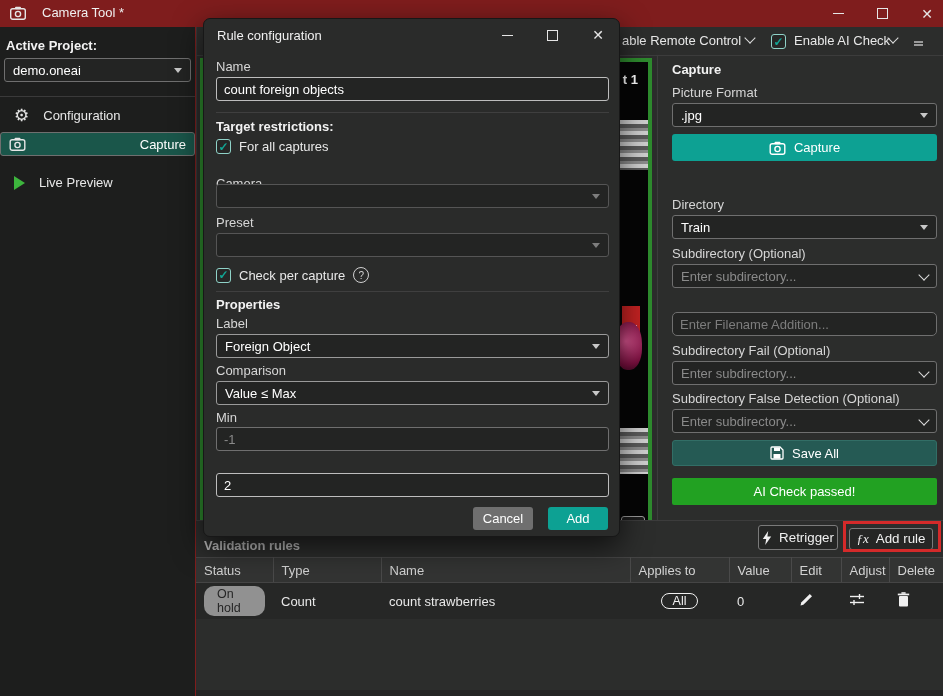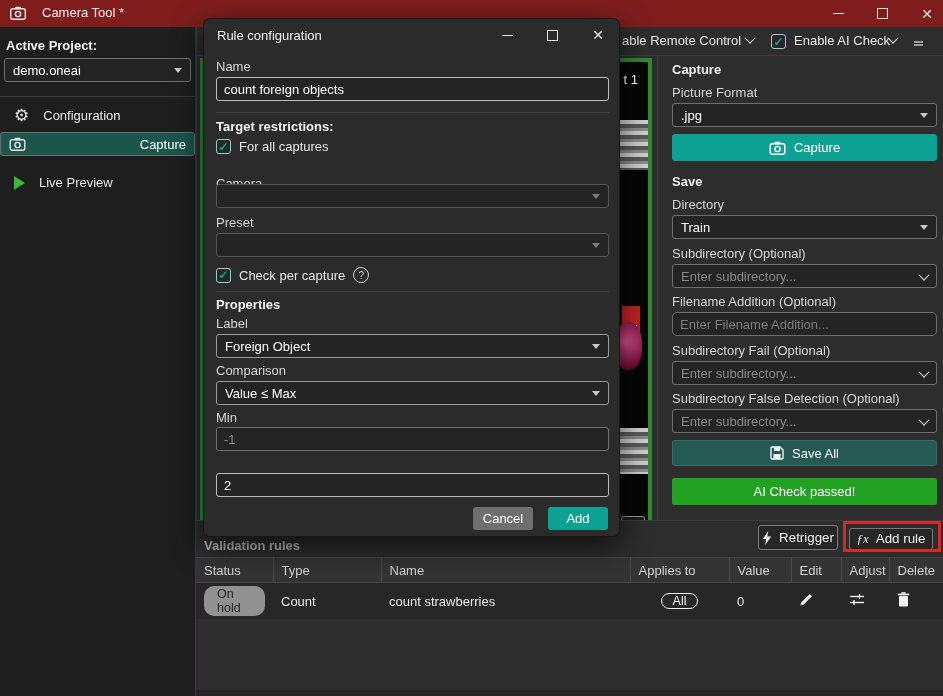--- a/index.html
+++ b/index.html
@@ -142,21 +142,21 @@
   <div class="topstrip"></div>
   <span class="abs" style="left:622px;top:33px;">able Remote Control</span>
   <i class="chev abs" style="left:746px;top:37px;"></i>
   <span class="cb abs" style="left:771px;top:34px;">✓</span>
   <span class="abs" style="left:794px;top:33px;">Enable AI Check</span>
   <i class="chev abs" style="left:889px;top:37px;"></i>
   <span class="panel-icon abs" style="left:911px;top:33px;"></span>
 
   
   <div class="thumb">
-    <span class="abs" style="right:10px;top:10px;color:#fff;font-weight:normal;">t 1</span>
+    <span class="abs" style="right:10px;top:10px;color:#fff;font-weight:bold;">t 1</span>
     <div class="stripes" style="top:58px;height:50px;"></div>
     <span class="tag-red" style="right:8px;top:244px;">rry</span>
     <div class="blob" style="right:6px;top:260px;width:27px;height:48px;"></div>
     <div class="stripes" style="top:366px;height:46px;"></div>
     <div class="thumb-x" style="left:417px;">✕</div>
   </div>
   <div class="vdiv"></div>
 
   
   <div class="rp-lbl bold" style="top:62px;">Capture</div>
@@ -168,32 +168,30 @@
   <button class="btn-teal rp-ctl" style="top:134px;height:27px;">
     <span>
       <svg width="17" height="14" viewBox="0 0 16 14">
           <rect x="0.7" y="2.7" width="14.6" height="10.6" rx="2" fill="none" stroke="#fff" stroke-width="1.4"></rect>
           <rect x="5" y="0.8" width="6" height="2.4" rx="1" fill="#fff"></rect>
           <circle cx="8" cy="8" r="2.6" fill="none" stroke="#fff" stroke-width="1.4"></circle>
         </svg>
     </span>
     <span>Capture</span>
   </button>
-  <div class="rp-lbl bold" style="top:174px;">Save</div>
   <div class="rp-lbl lbl" style="top:197px;">Directory</div>
   <div class="sel rp-ctl" style="top:215px;">
     <span>Train</span>
     <i class="arr"></i>
   </div>
   <div class="rp-lbl lbl" style="top:246px;">Subdirectory (Optional)</div>
   <div class="sel rp-ctl" style="top:264px;">
     <span class="dim">Enter subdirectory...</span>
     <i class="chev"></i>
   </div>
-  <div class="rp-lbl lbl" style="top:294px;">Filename Addition (Optional)</div>
   <input class="txt-input rp-ctl" style="top: 312px; border-radius: 5px;" placeholder="Enter Filename Addition...">
   <div class="rp-lbl lbl" style="top:343px;">Subdirectory Fail (Optional)</div>
   <div class="sel rp-ctl" style="top:361px;">
     <span class="dim">Enter subdirectory...</span>
     <i class="chev"></i>
   </div>
   <div class="rp-lbl lbl" style="top:391px;">Subdirectory False Detection (Optional)</div>
   <div class="sel rp-ctl" style="top:409px;">
     <span class="dim">Enter subdirectory...</span>
     <i class="chev"></i>

